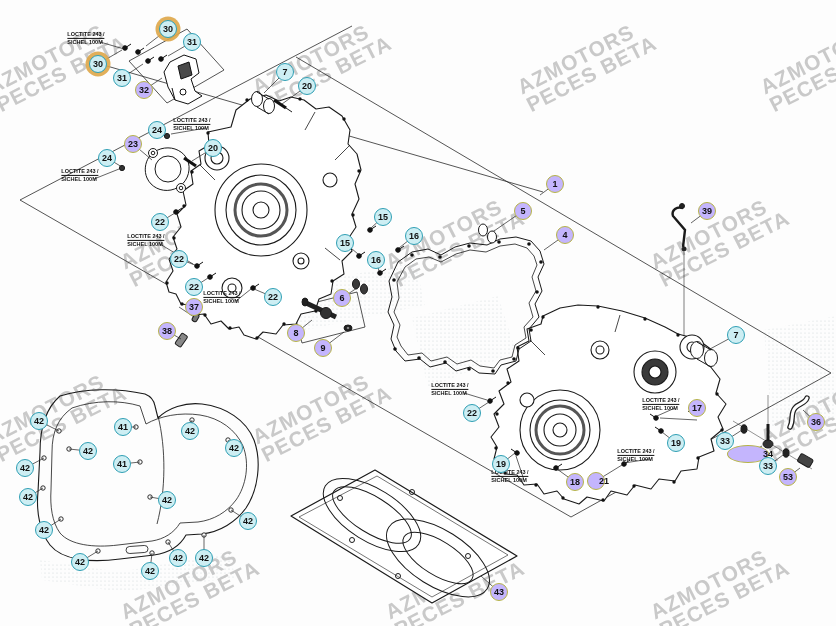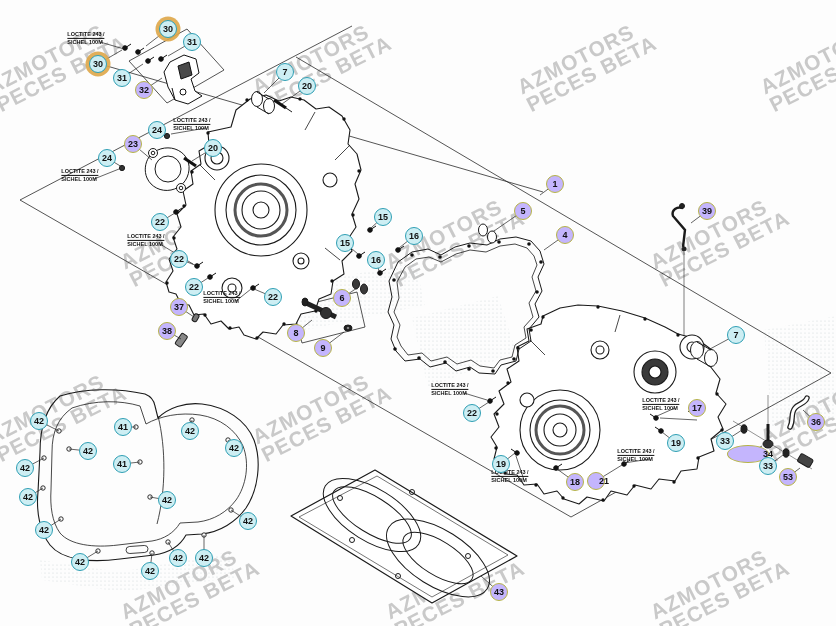--- a/index.html
+++ b/index.html
@@ -435,21 +435,21 @@
     <div class="callout yellow" style="left: 707px; top: 211px;">39</div>
     <div class="callout cyan" style="left: 383px; top: 217px;">15</div>
     <div class="callout cyan" style="left: 414px; top: 236px;">16</div>
     <div class="callout cyan" style="left: 345px; top: 243px;">15</div>
     <div class="callout cyan" style="left: 376px; top: 260px;">16</div>
     <div class="callout cyan" style="left: 160px; top: 222px;">22</div>
     <div class="callout cyan" style="left: 179px; top: 259px;">22</div>
     <div class="callout cyan" style="left: 194px; top: 287px;">22</div>
     <div class="callout cyan" style="left: 273px; top: 297px;">22</div>
     <div class="callout yellow" style="left: 342px; top: 298px;">6</div>
-    <div class="callout yellow" style="left: 179px; top: 307px;">37</div>
+    <div class="callout yellow" style="left: 194px; top: 307px;">37</div>
     <div class="callout yellow" style="left: 296px; top: 333px;">8</div>
     <div class="callout yellow" style="left: 167px; top: 331px;">38</div>
     <div class="callout yellow" style="left: 323px; top: 348px;">9</div>
     <div class="callout cyan" style="left: 736px; top: 335px;">7</div>
     <div class="callout cyan" style="left: 472px; top: 413px;">22</div>
     <div class="callout yellow" style="left: 697px; top: 408px;">17</div>
     <div class="callout yellow" style="left: 816px; top: 422px;">36</div>
     <div class="callout cyan" style="left: 676px; top: 443px;">19</div>
     <div class="callout cyan" style="left: 725px; top: 441px;">33</div>
     <div class="callout yellow" style="left: 748px; top: 454px; padding-left: 40px;">34</div>

